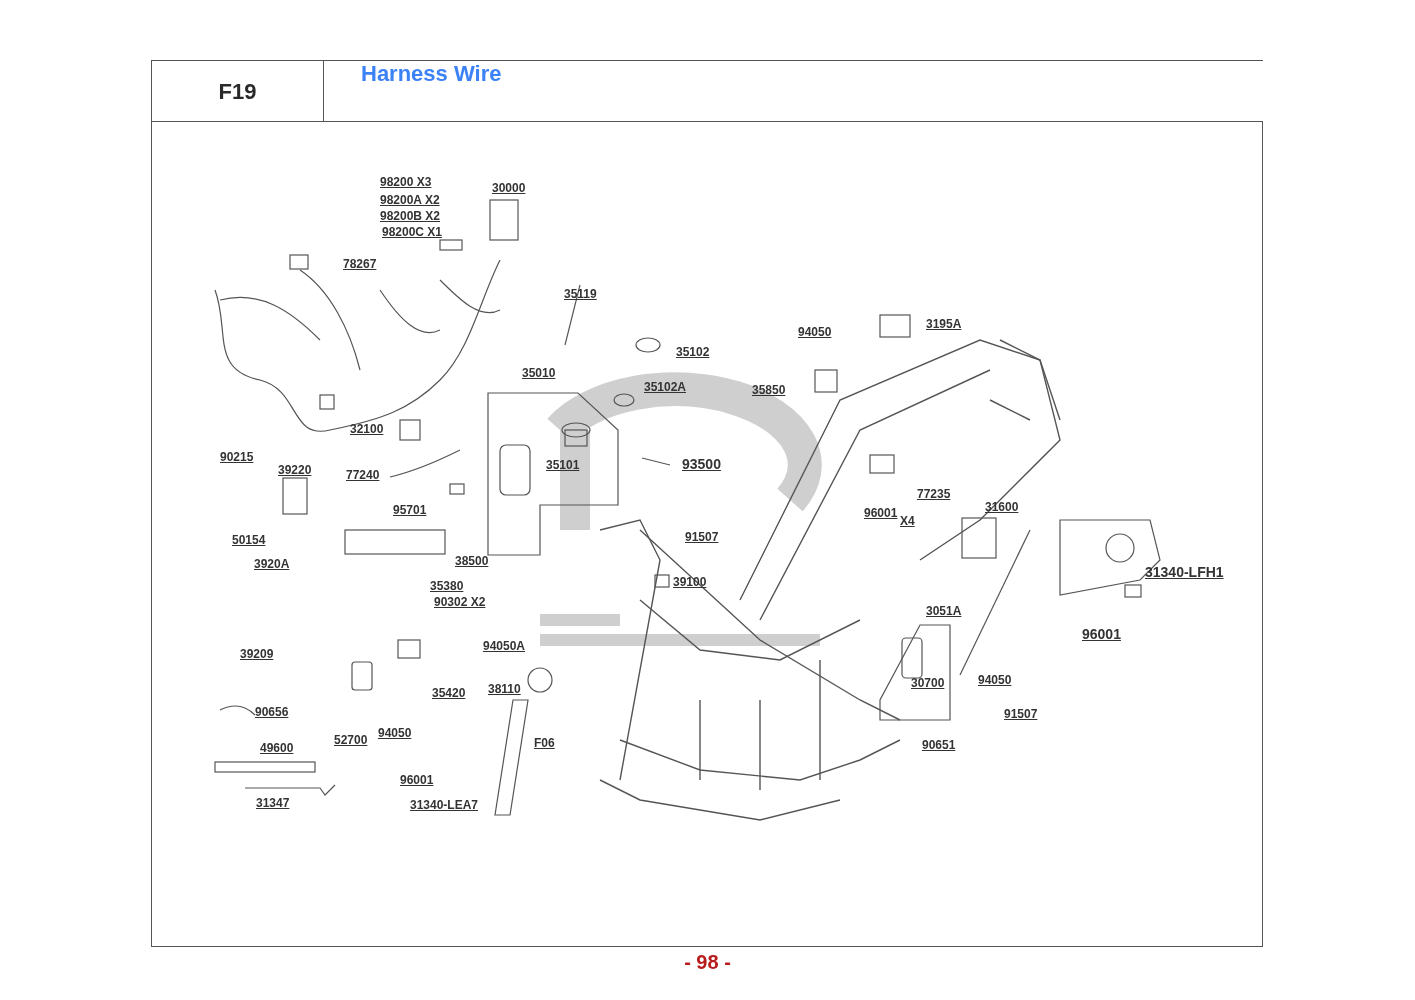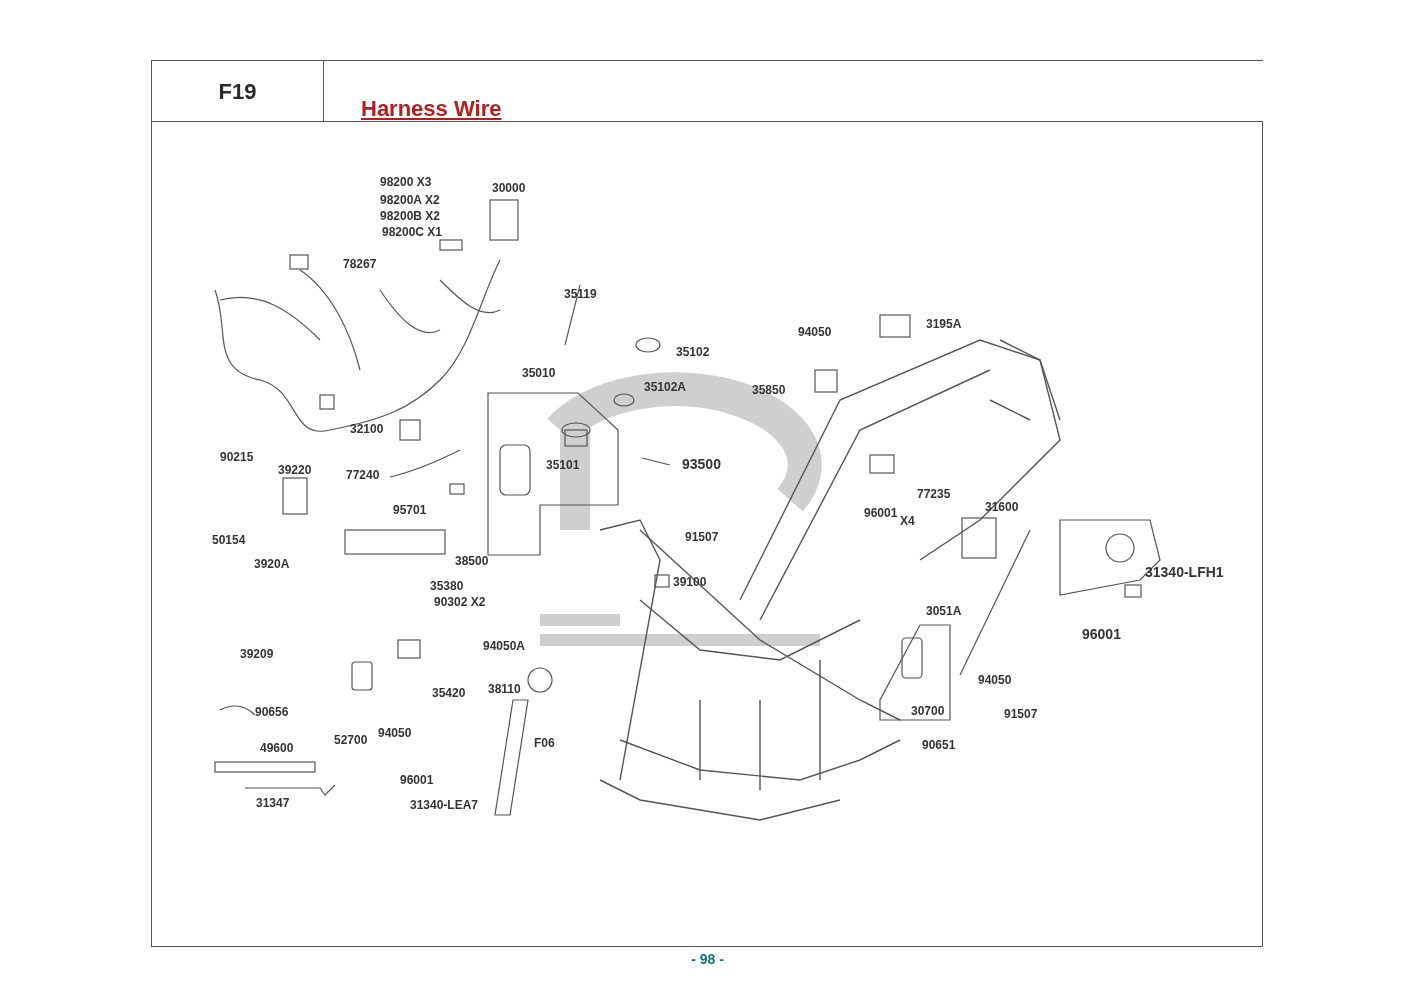--- a/index.html
+++ b/index.html
@@ -6,26 +6,26 @@
   body { width:1415px; height:1000px; position:relative; overflow:hidden;
          font-family:"Liberation Sans", sans-serif; color:#333; }
   .frame { position:absolute; left:151px; top:121px; width:1112px; height:826px;
            border:1px solid #555; box-sizing:border-box; }
   .hdr-code { position:absolute; left:151px; top:60px; width:173px; height:62px;
               border:1px solid #555; border-bottom:none; box-sizing:border-box;
               display:flex; align-items:center; justify-content:center;
               font-weight:bold; font-size:22px; color:#2a2a2a; }
   .hdr-title { position:absolute; left:311px; top:60px; width:952px; height:62px;
                border-top:1px solid #555; box-sizing:border-box;
-               display:flex; align-items:flex-end; padding-left:50px;
-               font-weight:bold; font-size:22px; color:#b91c1c;text-decoration:underline; }
+               display:flex; align-items:flex-start; padding-left:50px;
+               font-weight:bold; font-size:22px; color:#3b82f6; }
   .page-num { position:absolute; left:0; width:1415px; top:951px; text-align:center;
-              font-weight:bold; font-size:14px; color:#0f766e; }
+              font-weight:bold; font-size:20px; color:#b91c1c; }
   svg.diag { position:absolute; left:0; top:0; }
-  .lbl { position:absolute; font-weight:bold; font-size:12px; color:#333; white-space:nowrap; }
+  .lbl { position:absolute; font-weight:bold; font-size:12px; color:#333; white-space:nowrap;text-decoration:underline; }
   .lbl.big { font-size:14px; }
 </style>
 </head>
 <body>
 
 <div class="hdr-code">
     <span>F19</span>
   </div>
 <div class="hdr-title">
     <span>Harness Wire</span>
@@ -125,40 +125,40 @@
 <div class="lbl" style="left:926px;top:317px">3195A</div>
 <div class="lbl" style="left:752px;top:383px">35850</div>
 <div class="lbl" style="left:917px;top:487px">77235</div>
 <div class="lbl" style="left:900px;top:514px">X4</div>
 <div class="lbl" style="left:864px;top:506px">96001</div>
 <div class="lbl" style="left:985px;top:500px">31600</div>
 <div class="lbl" style="left:220px;top:450px">90215</div>
 <div class="lbl" style="left:278px;top:463px">39220</div>
 <div class="lbl" style="left:346px;top:468px">77240</div>
 <div class="lbl" style="left:393px;top:503px">95701</div>
-<div class="lbl" style="left:212px;top:533px">50154</div>
+<div class="lbl" style="left:232px;top:533px">50154</div>
 <div class="lbl" style="left:254px;top:557px">3920A</div>
 <div class="lbl" style="left:455px;top:554px">38500</div>
 <div class="lbl" style="left:430px;top:579px">35380</div>
 <div class="lbl" style="left:434px;top:595px">90302   X2</div>
 <div class="lbl" style="left:240px;top:647px">39209</div>
 <div class="lbl" style="left:685px;top:530px">91507</div>
 <div class="lbl" style="left:673px;top:575px">39100</div>
 <div class="lbl" style="left:483px;top:639px">94050A</div>
 <div class="lbl" style="left:488px;top:682px">38110</div>
 <div class="lbl" style="left:432px;top:686px">35420</div>
 <div class="lbl" style="left:255px;top:705px">90656</div>
 <div class="lbl" style="left:334px;top:733px">52700</div>
 <div class="lbl" style="left:378px;top:726px">94050</div>
 <div class="lbl" style="left:260px;top:741px">49600</div>
 <div class="lbl" style="left:256px;top:796px">31347</div>
 <div class="lbl" style="left:534px;top:736px">F06</div>
 <div class="lbl" style="left:400px;top:773px">96001</div>
 <div class="lbl" style="left:410px;top:798px">31340-LEA7</div>
 <div class="lbl" style="left:926px;top:604px">3051A</div>
-<div class="lbl" style="left:911px;top:704px">30700</div>
+<div class="lbl" style="left:911px;top:676px">30700</div>
 <div class="lbl" style="left:978px;top:673px">94050</div>
 <div class="lbl" style="left:1004px;top:707px">91507</div>
 <div class="lbl" style="left:922px;top:738px">90651</div>
 <div class="lbl big" style="left:1145px;top:564px">31340-LFH1</div>
 <div class="lbl big" style="left:1082px;top:626px">96001</div>
 
 <div class="page-num">- 98 -</div>
 
 </body></html>

